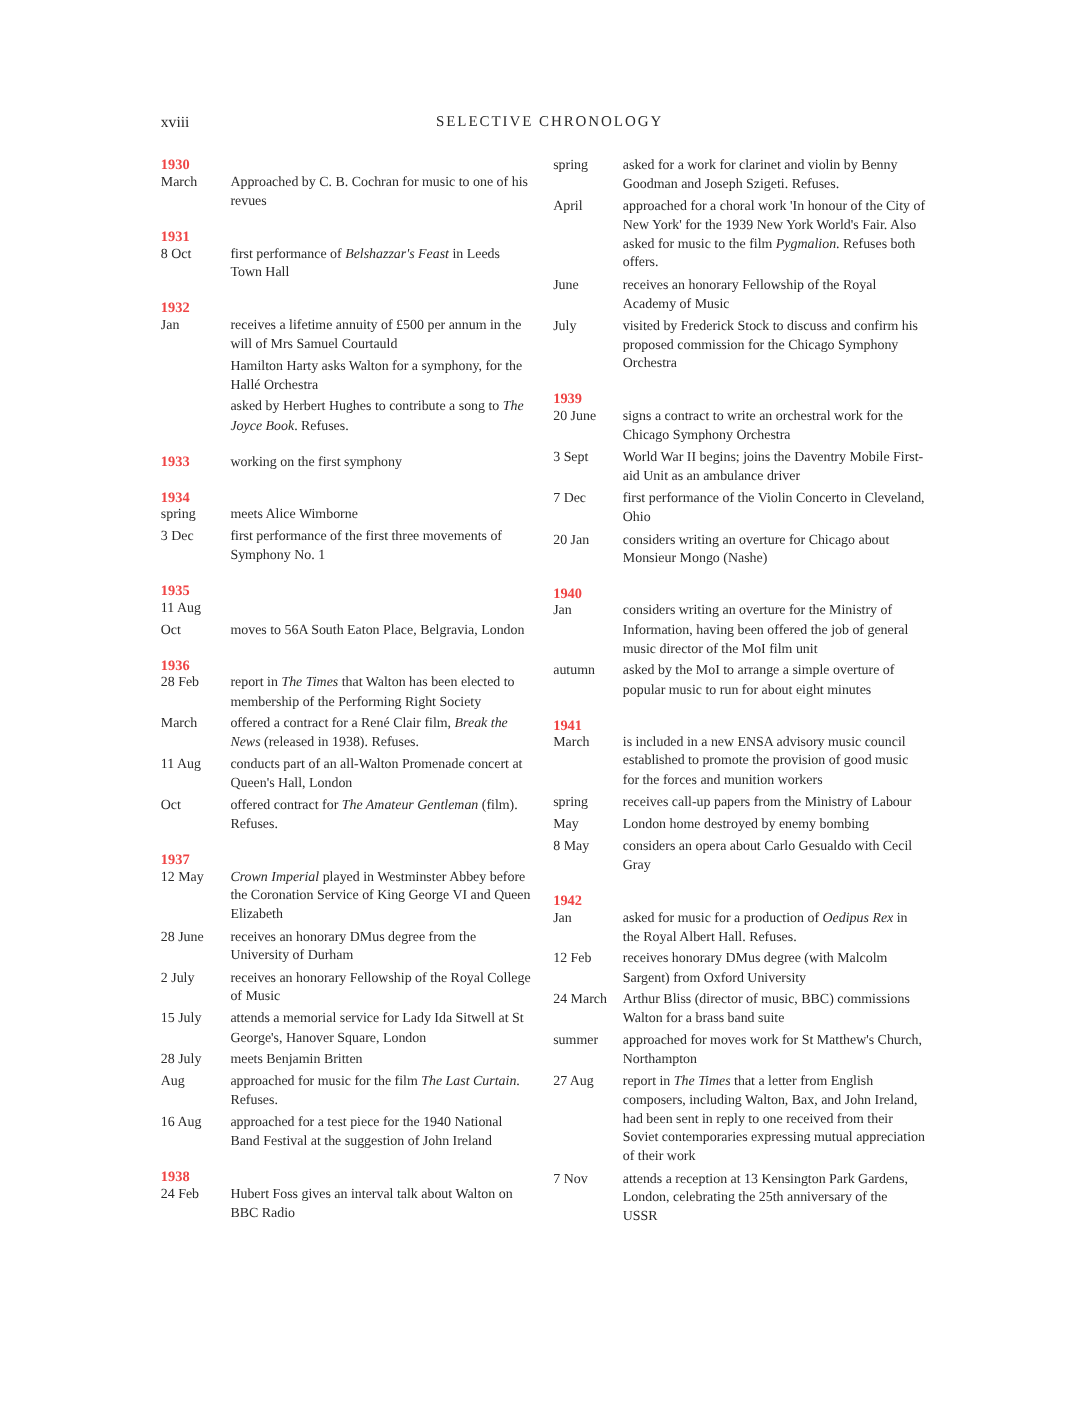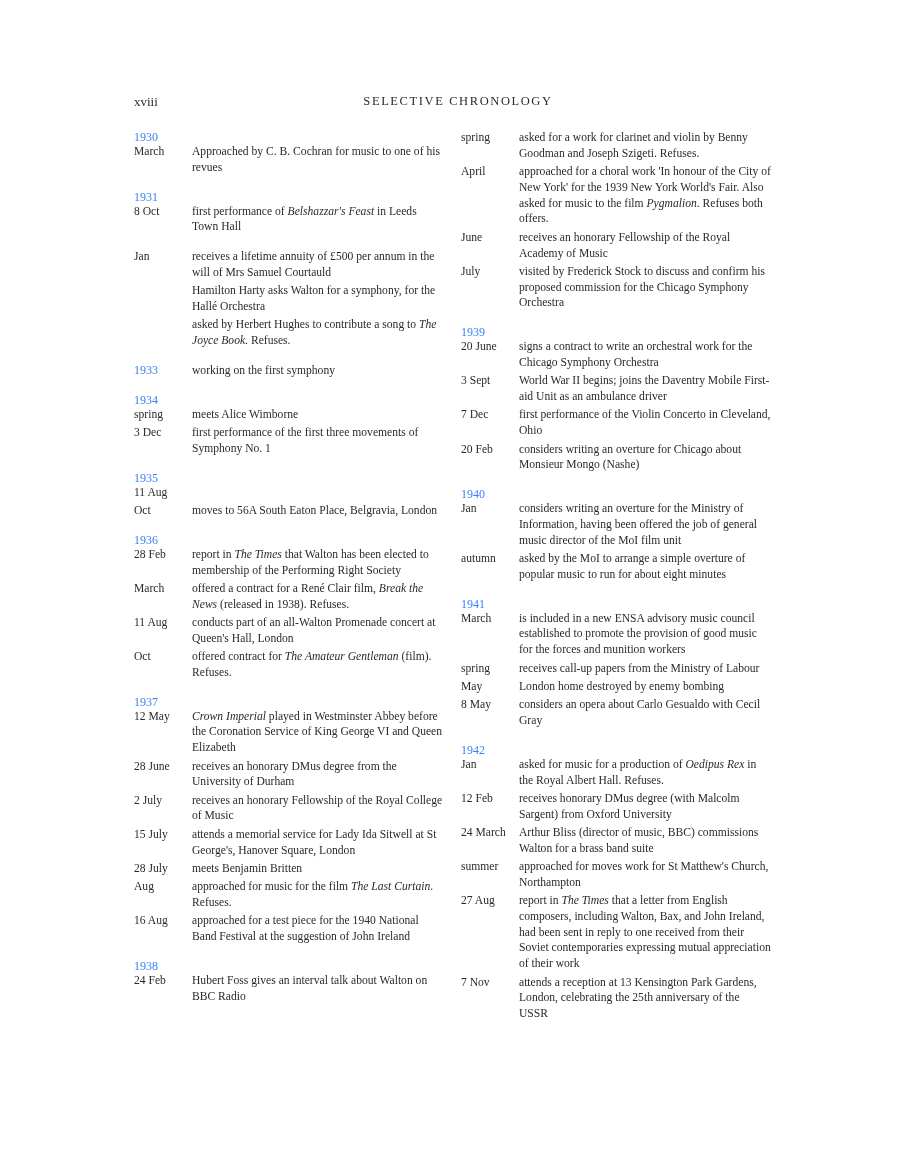--- a/index.html
+++ b/index.html
@@ -14,21 +14,21 @@
   .folio { position: absolute; left: 0; top: 0; font-size: 13px; }
   .running-head {
     position: absolute; left: 0; right: 0; top: 0; text-align: center;
     font-size: 12.5px; letter-spacing: 1.6px;
   }
   .col { position: absolute; top: 130px; font-size: 11.6px; line-height: 15.8px; }
   .col.left { left: 134px; width: 310px; }
   .col.right { left: 461px; width: 310px; }
   .year-block { margin-bottom: 14px; }
   .year {
-    font-weight: normal; font-size: 12px; line-height: 14px; color: #3b82f6;
+    font-weight: bold; font-size: 12px; line-height: 14px; color: #ef4444;
   }
   .entry { display: flex; margin-bottom: 2.5px; }
   .date { width: 58px; flex: 0 0 58px; }
   .text { flex: 1; }
   .inline-year { display: flex; }
   .inline-year .year { width: 58px; flex: 0 0 58px; line-height: 15.8px; }
   em { font-style: italic; }
 </style>
 </head>
 <body>
@@ -47,20 +47,21 @@
       </div>
     </div>
     <div class="year-block">
       <div class="year">1931</div>
       <div class="entry">
         <div class="date">8 Oct</div>
         <div class="text"><span>first performance of </span><em>Belshazzar's Feast</em><span> in Leeds Town Hall</span></div>
       </div>
     </div>
     <div class="year-block">
+      <div class="year">1932</div>
       <div class="entry">
         <div class="date">Jan</div>
         <div class="text"><span>receives a lifetime annuity of £500 per annum in the will of Mrs Samuel Courtauld</span></div>
       </div>
       <div class="entry">
         <div class="date"></div>
         <div class="text"><span>Hamilton Harty asks Walton for a symphony, for the Hallé Orchestra</span></div>
       </div>
       <div class="entry">
         <div class="date"></div>
@@ -179,21 +180,21 @@
       </div>
       <div class="entry">
         <div class="date">3 Sept</div>
         <div class="text"><span>World War II begins; joins the Daventry Mobile First-aid Unit as an ambulance driver</span></div>
       </div>
       <div class="entry">
         <div class="date">7 Dec</div>
         <div class="text"><span>first performance of the Violin Concerto in Cleveland, Ohio</span></div>
       </div>
       <div class="entry">
-        <div class="date">20 Feb</div>
+        <div class="date">20 Jan</div>
         <div class="text"><span>considers writing an overture for Chicago about Monsieur Mongo (Nashe)</span></div>
       </div>
     </div>
     <div class="year-block">
       <div class="year">1940</div>
       <div class="entry">
         <div class="date">Jan</div>
         <div class="text"><span>considers writing an overture for the Ministry of Information, having been offered the job of general music director of the MoI film unit</span></div>
       </div>
       <div class="entry">

